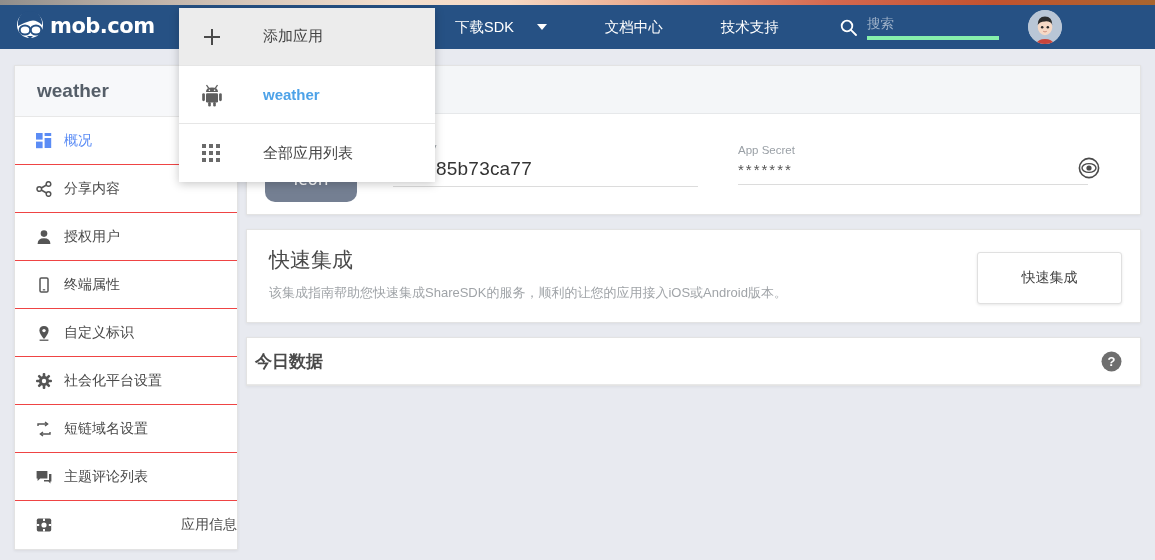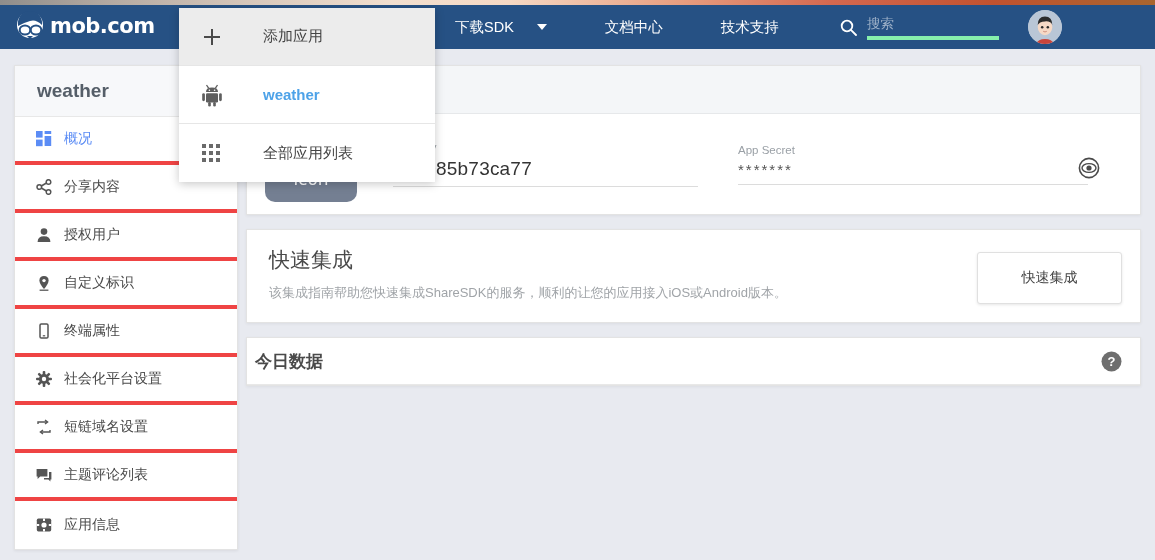--- a/index.html
+++ b/index.html
@@ -91,23 +91,23 @@
     background: #ffffff; border: 1px solid #e3e3e3;
     box-shadow: 0 1px 3px rgba(0,0,0,0.07);
   }
   .side-title {
     height: 51px; display: flex; align-items: center; padding-left: 22px;
     font-size: 19px; font-weight: bold; color: #555e68;
     background: #f7f8fa; border-bottom: 1px solid #e8e8e8;
   }
   .side-item {
     height: 48px; display: flex; align-items: center; padding-left: 20px;
-    border-bottom: 4px solid #ef4444; cursor: pointer; gap: 11px;
-  }
-  .side-item:last-child { border-bottom: none; }
+    border-bottom: 1px solid #ef4444; cursor: pointer; gap: 11px;
+  }
+  .side-item:last-child { border-bottom: none; justify-content: space-between; }
   .side-label { font-size: 14px; color: #4a4a4a; }
   .side-item.active .side-label { color: #5b8cf5; }
   .side-ico { width: 18px; height: 18px; display: flex; align-items: center; justify-content: center; }
 
   
   .main { position: absolute; left: 246px; top: 65px; width: 895px; }
 
   .card {
     background: #ffffff; border: 1px solid #e3e3e3;
     box-shadow: 0 1px 3px rgba(0,0,0,0.06); margin-bottom: 14px;
@@ -310,36 +310,36 @@
           <circle cx="8" cy="4.6" r="3.3" fill="#555"></circle>
           <path d="M1.6 15 Q1.6 9.2 8 9.2 Q14.4 9.2 14.4 15 Z" fill="#555"></path>
         </svg>
       </span>
       <span class="side-label">授权用户</span>
     </div>
 
     <div class="side-item">
       <span class="side-ico">
         <svg width="16" height="16" viewBox="0 0 16 16">
+          <rect x="4" y="1" width="8" height="14" rx="1.3" fill="none" stroke="#555" stroke-width="1.5"></rect>
+          <line x1="6.8" y1="12.8" x2="9.2" y2="12.8" stroke="#555" stroke-width="1.2"></line>
+        </svg>
+      </span>
+      <span class="side-label">终端属性</span>
+    </div>
+
+    <div class="side-item">
+      <span class="side-ico">
+        <svg width="16" height="16" viewBox="0 0 16 16">
           <path d="M8 1 Q12.6 1 12.6 5.6 Q12.6 9 8 14 Q3.4 9 3.4 5.6 Q3.4 1 8 1 Z" fill="#555"></path>
           <circle cx="8" cy="5.6" r="1.7" fill="#ffffff"></circle>
           <line x1="3.6" y1="15.2" x2="12.4" y2="15.2" stroke="#555" stroke-width="1.3"></line>
         </svg>
       </span>
       <span class="side-label">自定义标识</span>
-    </div>
-
-    <div class="side-item">
-      <span class="side-ico">
-        <svg width="16" height="16" viewBox="0 0 16 16">
-          <rect x="4" y="1" width="8" height="14" rx="1.3" fill="none" stroke="#555" stroke-width="1.5"></rect>
-          <line x1="6.8" y1="12.8" x2="9.2" y2="12.8" stroke="#555" stroke-width="1.2"></line>
-        </svg>
-      </span>
-      <span class="side-label">终端属性</span>
     </div>
 
     <div class="side-item">
       <span class="side-ico">
         <svg width="16" height="16" viewBox="0 0 16 16">
           <g fill="#555">
             <rect x="6.7" y="0" width="2.6" height="16" rx="1"></rect>
             <rect x="0" y="6.7" width="16" height="2.6" rx="1"></rect>
             <rect x="6.7" y="0" width="2.6" height="16" rx="1" transform="rotate(45 8 8)"></rect>
             <rect x="6.7" y="0" width="2.6" height="16" rx="1" transform="rotate(-45 8 8)"></rect>

